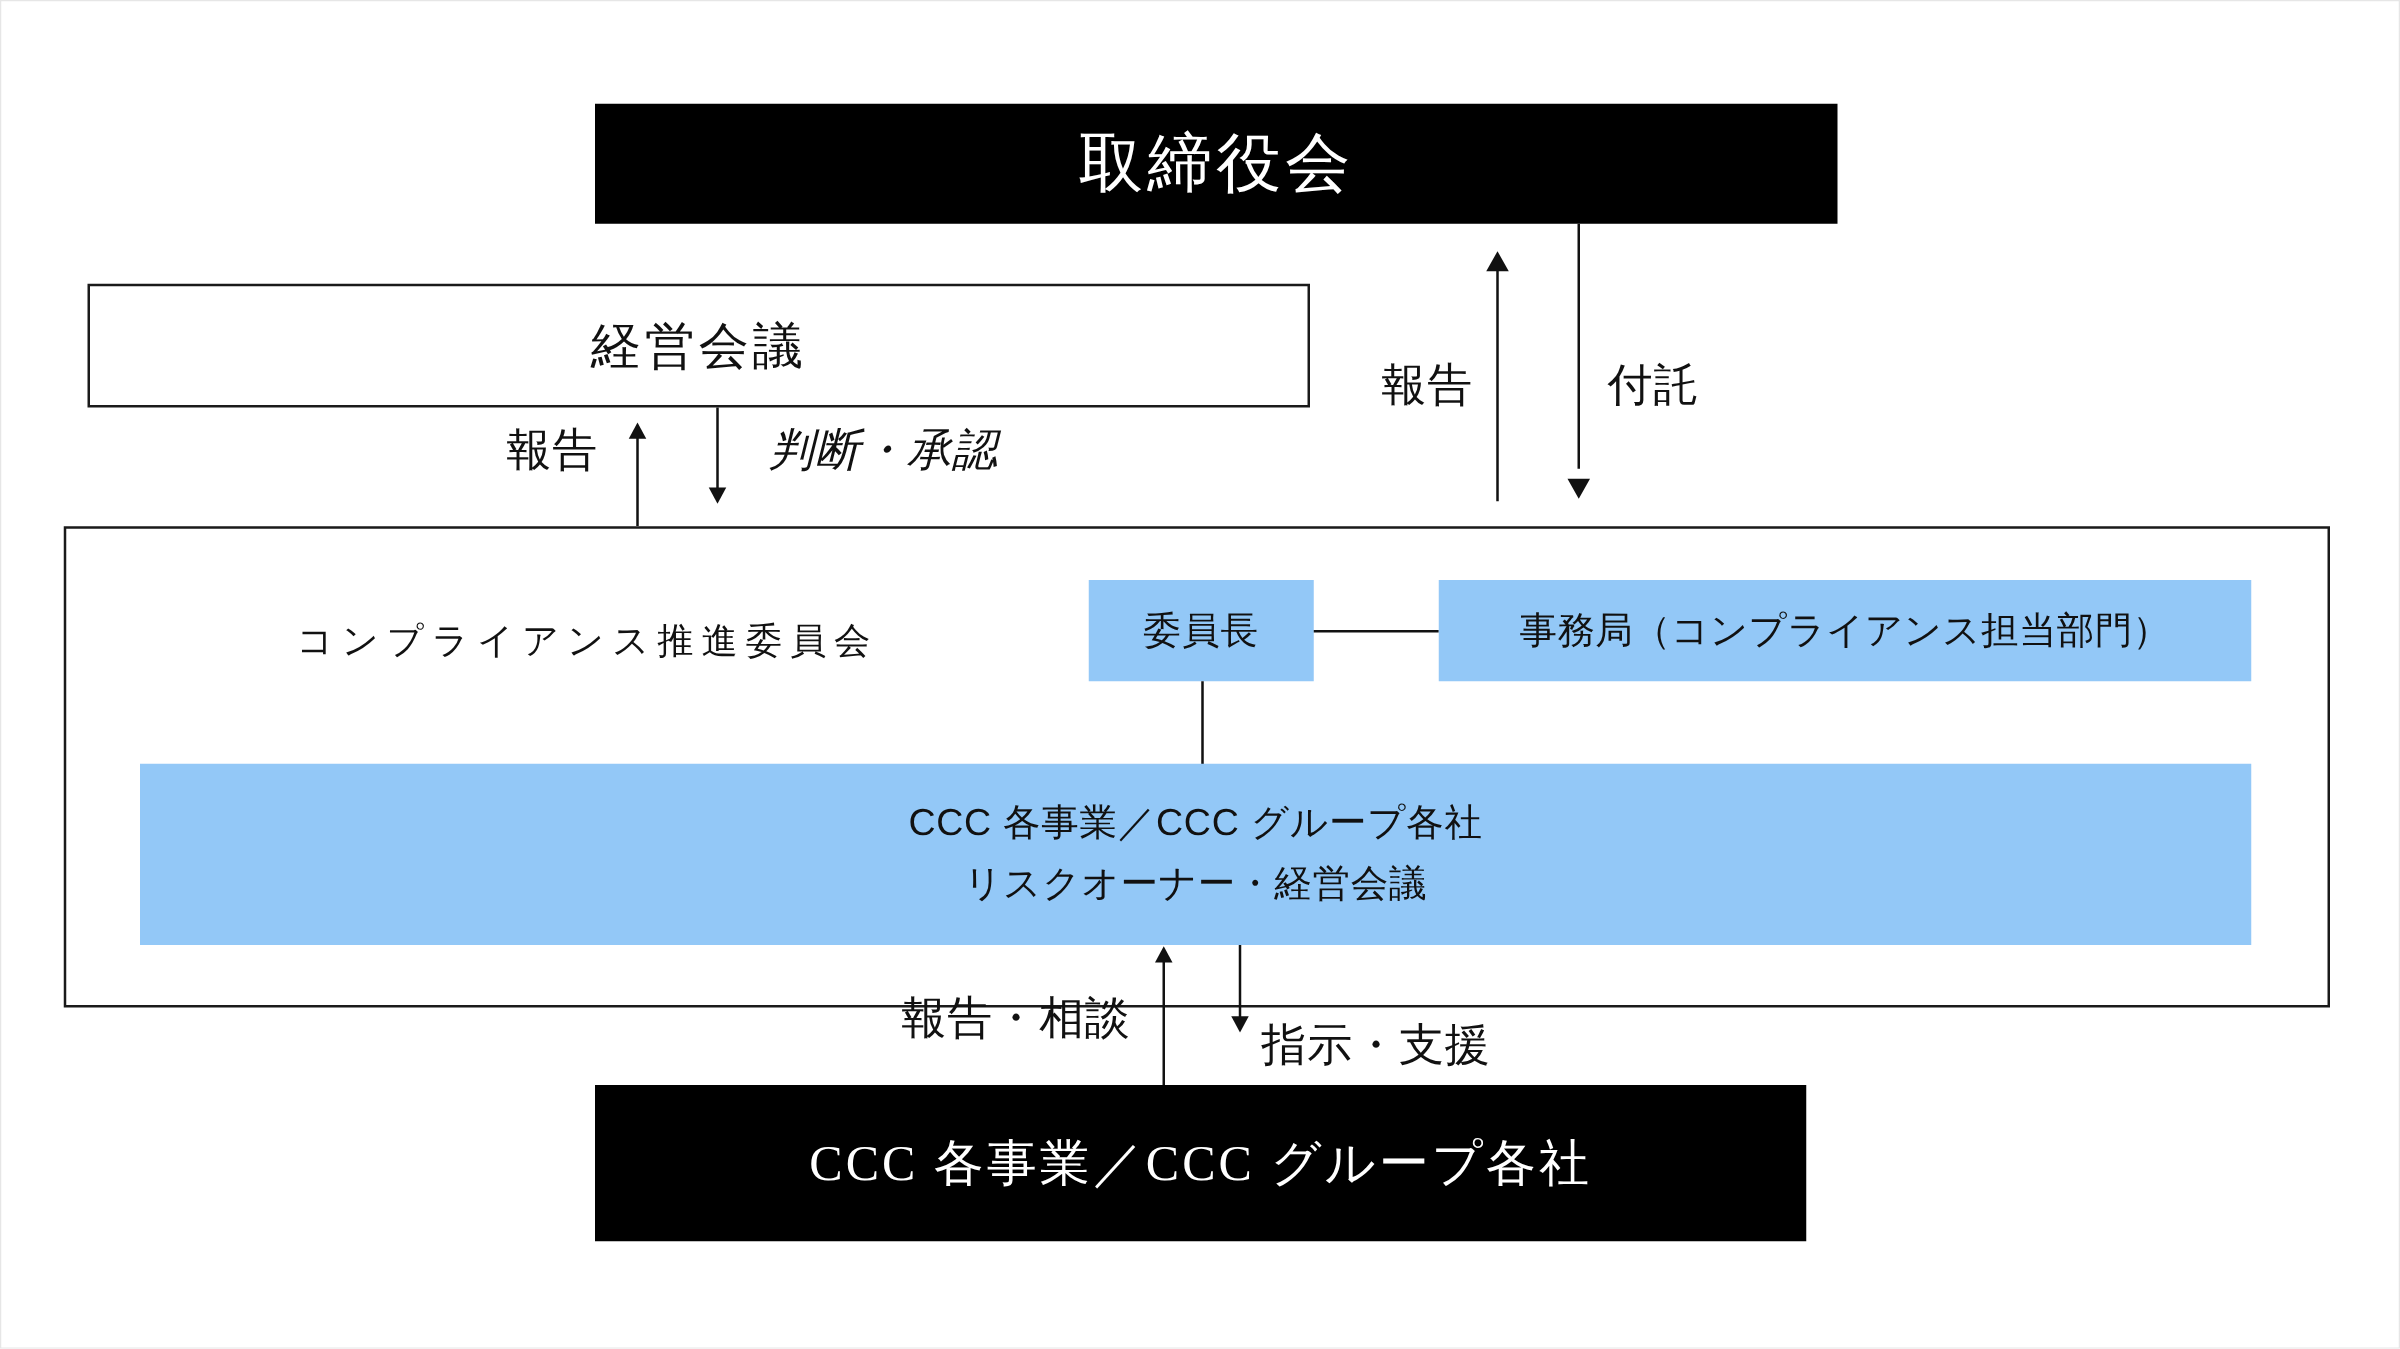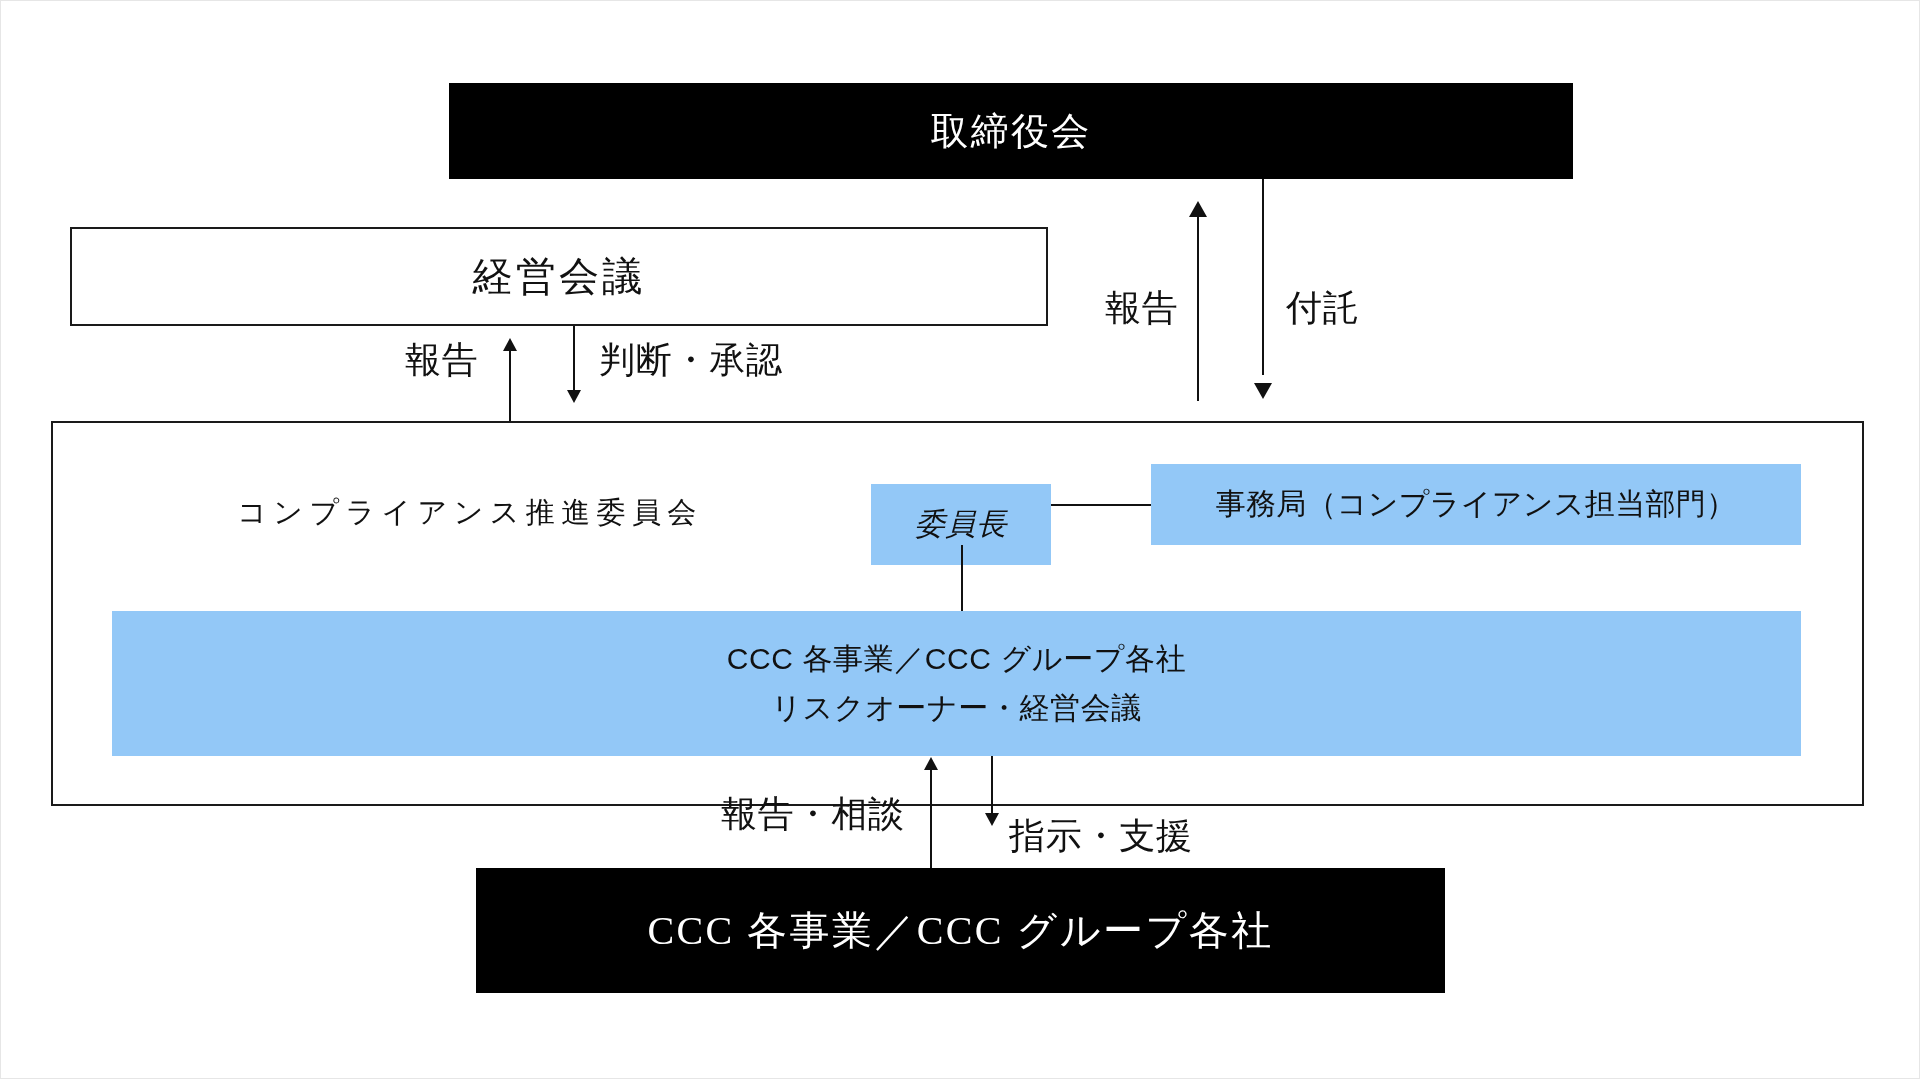--- a/index.html
+++ b/index.html
@@ -30,23 +30,23 @@
   }
 
   
   .box-black {
     background: #000000;
     color: #ffffff;
     font-family: "Liberation Serif", serif;
     letter-spacing: 0.06em;
   }
   #box-board {
-    left: 448px;  top: 82px;
-    width: 1124px; height: 96px;
-    font-size: 38px;
+    left: 475px;  top: 82px;
+    width: 994px; height: 96px;
+    font-size: 52px;
   }
   #box-businesses-bottom {
     left: 475px;  top: 867px;
     width: 969px; height: 125px;
     font-size: 40px;
   }
 
   
   .box-outline {
     background: #ffffff;
@@ -85,25 +85,24 @@
     white-space: nowrap;
   }
 
   
   .box-blue {
     background: #93c8f7;
     color: #111111;
     font-family: "Liberation Sans", sans-serif;
   }
   #box-chair {
-    left: 870px; top: 483px;
+    left: 870px; top: 463px;
     width: 180px; height: 81px;
     font-size: 30px;
     letter-spacing: 0.03em;
-    font-style: italic;
   }
   #box-secretariat {
     left: 1150px; top: 463px;
     width: 650px;  height: 81px;
     font-size: 30px;
     letter-spacing: 0.01em;
   }
   #box-riskowners {
     left: 111px; top: 610px;
     width: 1689px; height: 145px;
@@ -180,21 +179,21 @@
   <div class="vline" style="left:1261px; top:178px; height:196px;"></div>
   <div class="arrowhead arrow-down" style="left:1253px; top:382px;"></div>
   <div class="edge-label" style="left:1285px; top:283px;">付託</div>
 
   <div class="vline" style="left:508px; top:349px; height:71px;"></div>
   <div class="arrowhead arrow-up-sm" style="left:502px; top:337px;"></div>
   <div class="edge-label" style="left:404px; top:335px;">報告</div>
 
   <div class="vline" style="left:572px; top:325px; height:66px;"></div>
   <div class="arrowhead arrow-down-sm" style="left:566px; top:389px;"></div>
-  <div class="edge-label" style="left:598px; top:335px;">判断・承認</div>
+  <div class="edge-label" style="left:614px; top:335px;font-style:italic;">判断・承認</div>
 
   <div id="box-committee">
     <div id="committee-title">コンプライアンス推進委員会</div>
   </div>
 
   <div class="box box-blue" id="box-chair">
     <span>委員長</span>
   </div>
 
   <div class="hline" style="left:1050px; top:503px; width:100px;"></div>

